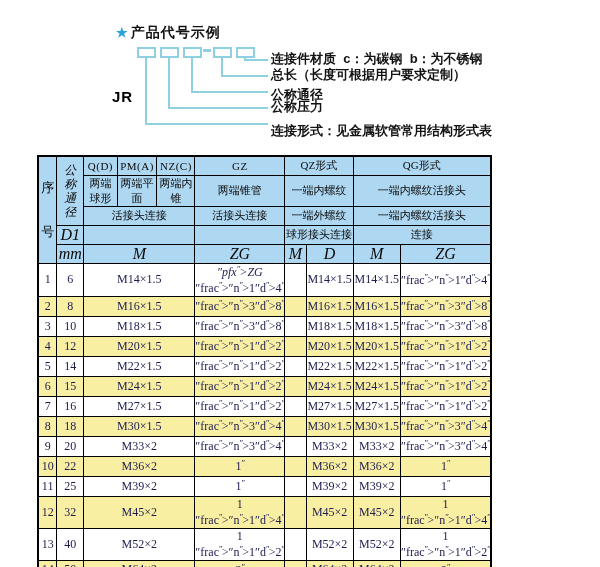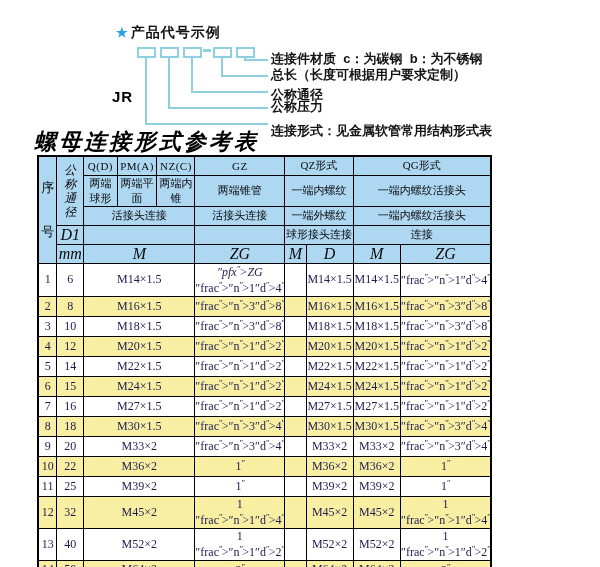--- a/index.html
+++ b/index.html
@@ -63,21 +63,20 @@
     <div class="conn" style="left:168px;top:57px;width:98px;height:50px"></div>
     <div class="conn" style="left:145px;top:57px;width:121px;height:66px"></div>
 
     <div class="dlabel" style="top:51px">连接件材质  c：为碳钢  b：为不锈钢</div>
     <div class="dlabel" style="top:67px">总长（长度可根据用户要求定制）</div>
     <div class="dlabel" style="top:87px">公称通径</div>
     <div class="dlabel" style="top:99px">公称压力</div>
     <div class="dlabel" style="top:123px">连接形式：见金属软管常用结构形式表</div>
   </div>
 
-  <h1 class="ttitle">螺母连接形式参考表</h1>
 
   <table class="ref">
     <colgroup>
       <col style="width:35px">
         <col style="width:38px">
         <col style="width:60px">
       <col style="width:60px">
         <col style="width:57px">
         <col style="width:75px">
       <col style="width:48px">

